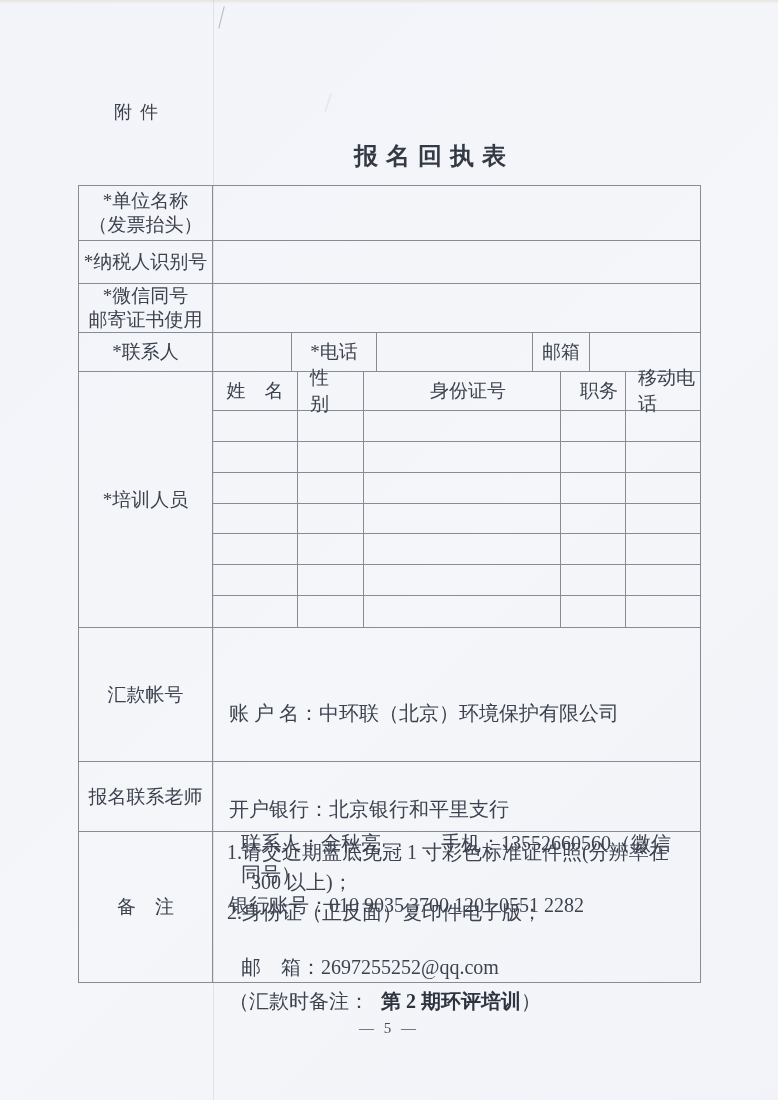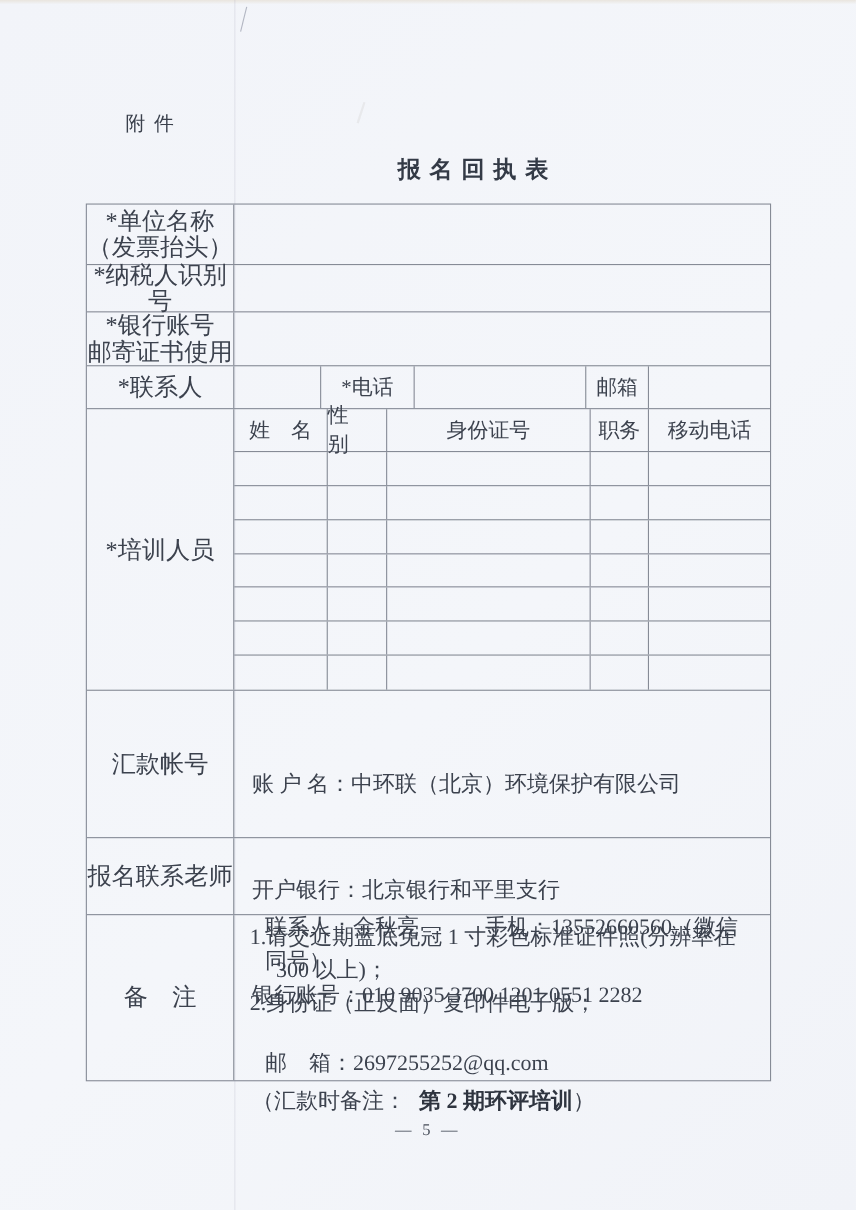--- a/index.html
+++ b/index.html
@@ -17,32 +17,32 @@
   .fold-line { position:absolute; top:0; bottom:0; left:213px; width:1px;
     background:rgba(150,156,175,0.20); }
   .scratch { position:absolute; left:221px; top:6px; width:1px; height:23px;
     background:rgba(125,132,150,0.55); transform:rotate(14deg); }
   .smudge { position:absolute; left:327px; top:94px; width:10px; height:20px;
     border-left:2px solid rgba(140,130,120,0.10); transform:rotate(18deg); }
 
   .attachment { position:absolute; left:114px; top:100px; font-size:18px;
     letter-spacing:8px; color:#3a404c; }
   .doc-title { position:absolute; left:90px; top:140px; width:688px; text-align:center;
-    font-size:21px; font-weight:bold; letter-spacing:8px; color:#333a46; }
+    font-size:24px; font-weight:bold; letter-spacing:8px; color:#333a46; }
 
   .form-table { position:absolute; left:78px; top:185px; width:623px;
     border:1px solid #868b96; box-sizing:border-box; }
   .form-table, .form-table * { box-sizing:border-box; }
 
   .tr { display:flex; border-bottom:1px solid #868b96; width:100%; }
   .tr:last-child { border-bottom:none; }
 
   .label-col { flex:0 0 134px; width:134px; border-right:1px solid #868b96;
     display:flex; flex-direction:column; justify-content:center; align-items:center;
-    text-align:center; font-size:22px; line-height:24px; color:#3c424e; white-space:pre-wrap; }
+    text-align:center; font-size:19px; line-height:24px; color:#3c424e; white-space:pre-wrap; }
   .content-col { flex:1 1 auto; }
 
   .r1 { height:55px; }
   .r2 { height:43px; }
   .r3 { height:49px; }
   .r4 { height:39px; }
   .r5 { height:256px; }
   .r6 { height:134px; }
   .r7 { height:70px;gap:12px; }
   .r8 { height:150px; }
@@ -52,21 +52,21 @@
     justify-content:center; font-size:19px; white-space:pre-wrap; }
   .c-cell:last-child { border-right:none; }
   .cw1 { flex:0 0 79px; }
   .cw2 { flex:0 0 85px; }
   .cw3 { flex:0 0 156px; }
   .cw4 { flex:0 0 57px; }
   .cw5 { flex:1 1 auto; }
 
   
   .sub-table { flex:1 1 auto; display:flex; flex-direction:column; }
-  .sub-tr { display:flex; border-bottom:1px solid #868b96; height:31px; }
+  .sub-tr { display:flex; border-bottom:1px solid #868b96; height:31px;gap:12px; }
   .sub-tr.header { height:39px; }
   .sub-tr:last-child { border-bottom:none; }
   .sub-td { border-right:1px solid #868b96; display:flex; align-items:center;
     justify-content:center; font-size:19px; white-space:pre-wrap; }
   .sub-td:last-child { border-right:none; }
   .tc1 { flex:0 0 85px; }
   .tc2 { flex:0 0 54px; }
   .tc3 { flex:0 0 185px; }
   .tc4 { flex:0 0 53px; }
   .tc5 { flex:1 1 auto; }
@@ -105,21 +105,21 @@
       <div class="content-col"></div>
     </div>
 
     <div class="tr r2">
       <div class="label-col">*纳税人识别号</div>
       <div class="content-col"></div>
     </div>
 
     <div class="tr r3">
       <div class="label-col">
-        <span>*银行账号</span>
+        <span>*微信同号</span>
         <span>邮寄证书使用</span>
       </div>
       <div class="content-col"></div>
     </div>
 
     <div class="tr r4">
       <div class="label-col">*联系人</div>
       <div class="c-cell cw1"></div>
       <div class="c-cell cw2">*电话</div>
       <div class="c-cell cw3"></div>

